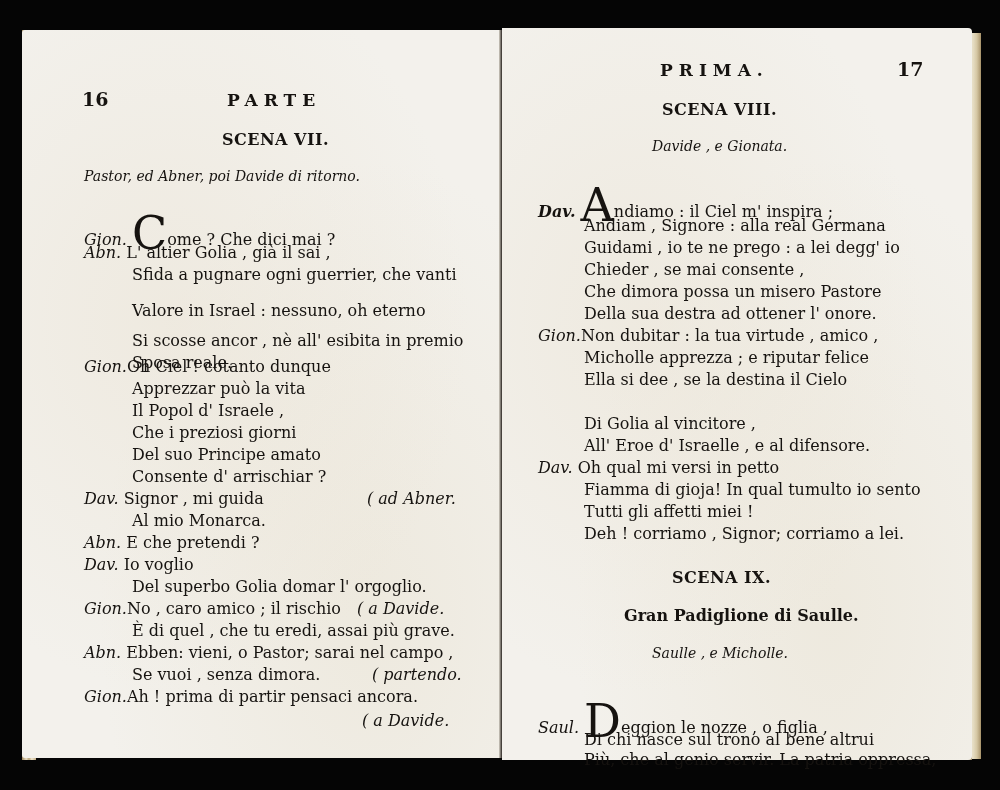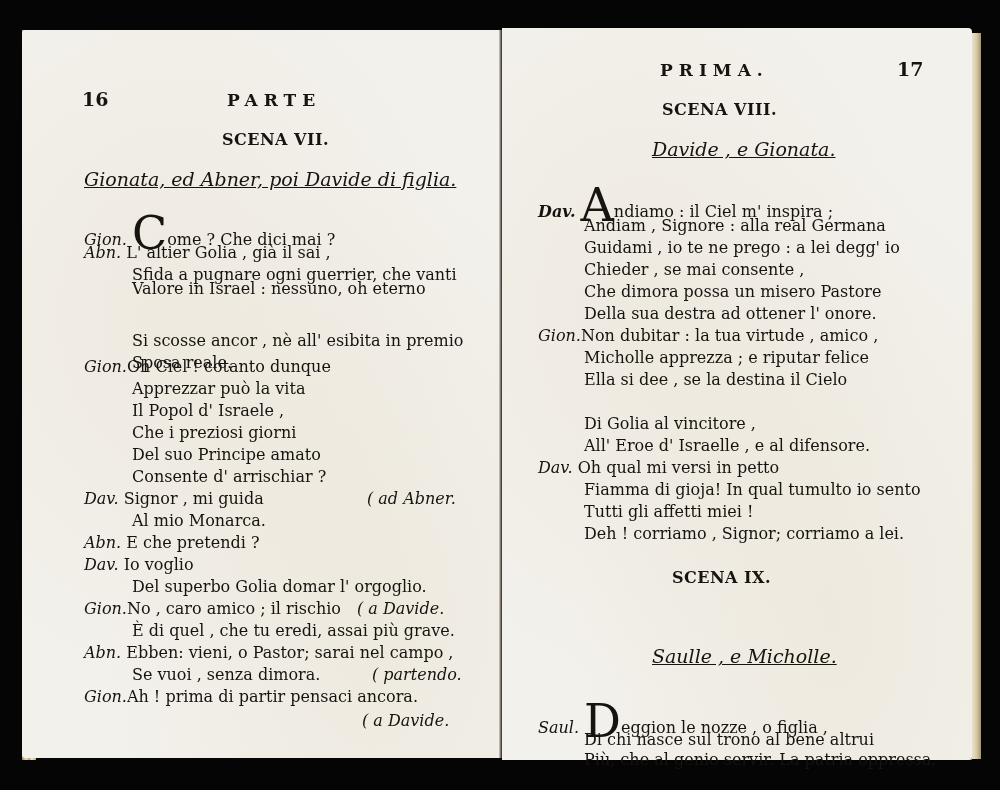--- a/index.html
+++ b/index.html
@@ -30,45 +30,45 @@
       position:absolute; left:520px; top:752px; width:452px; height:8px;
       background:linear-gradient(180deg,#d9cfb8,#9c8a66);
     }
     .gutter {
       position:absolute; left:499px; top:30px; width:6px; height:728px;
       background:linear-gradient(90deg,#d8d3c8,#3a3530 45%,#1a1714 55%,#e6e2d8);
     }
     .pn { position:absolute; top:58px; font-size:19px; font-weight:bold; }
     .runhead { position:absolute; top:60px; font-size:17px; font-weight:bold; letter-spacing:6px; }
     .scena { position:absolute; font-size:16px; font-weight:bold; letter-spacing:0.5px; }
-    .cast { position:absolute; font-size:19px; font-style:italic;text-decoration:underline; }
+    .cast { position:absolute; font-size:14px; font-style:italic; }
     .place { position:absolute; font-size:16px; font-weight:bold; }
     .line { position:absolute; font-size:16px; white-space:nowrap; line-height:20px; }
     .spk { font-style:italic; }
     .drop { font-size:46px; line-height:30px; font-weight:normal; vertical-align:-4px; }
     .stage { position:absolute; font-size:16px; font-style:italic; white-space:nowrap; }
   </style>
 </head>
 <body>
 
 <div class="spread">
   <div class="edge-left"></div>
   <div class="edge-right"></div>
   <div class="edge-bottom"></div>
 
   <div class="page left">
     <div class="pn" style="left:60px;">16</div>
     <div class="runhead" style="left:205px;">PARTE</div>
     <div class="scena" style="left:200px; top:100px;">SCENA VII.</div>
-    <div class="cast" style="left:62px; top:138px;">Gionata, ed Abner, poi Davide di figlia.</div>
+    <div class="cast" style="left:62px; top:138px;">Pastor, ed Abner, poi Davide di ritorno.</div>
 
     <div class="line" style="left:62px; top:188px;"><span class="spk">Gion.</span> <span class="drop">C</span><span>ome ? Che dici mai ?</span></div>
     <div class="line" style="left:62px; top:213px;"><span class="spk">Abn.</span> <span>L' altier Golia , già il sai ,</span></div>
     <div class="line" style="left:110px; top:235px;">Sfida a pugnare ogni guerrier, che vanti</div>
-    <div class="line" style="left:110px; top:249px;">Valore in Israel : nessuno, oh eterno</div>
+    <div class="line" style="left:110px; top:271px;">Valore in Israel : nessuno, oh eterno</div>
     <div class="line" style="left:110px; top:301px;">Si scosse ancor , nè all' esibita in premio</div>
     <div class="line" style="left:110px; top:323px;">Sposa reale.</div>
     <div class="line" style="left:62px; top:328px; top:327px;"></div>
     <div class="line" style="left:62px; top:327px; top:328px;"></div>
     <div class="line" style="left:62px; top:328px;"></div>
     <div class="line" style="left:62px; top:328px;"></div>
 
     <div class="line" style="left:62px; top:327px;"><span class="spk">Gion.</span><span>Oh Ciel ! cotanto dunque</span></div>
     <div class="line" style="left:110px; top:349px;">Apprezzar può la vita</div>
     <div class="line" style="left:110px; top:371px;">Il Popol d' Israele ,</div>
@@ -109,19 +109,20 @@
     <div class="line" style="left:82px; top:320px;">Micholle apprezza ; e riputar felice</div>
     <div class="line" style="left:82px; top:342px;">Ella si dee , se la destina il Cielo</div>
     <div class="line" style="left:82px; top:386px;">Di Golia al vincitore ,</div>
     <div class="line" style="left:82px; top:408px;">All' Eroe d' Israelle , e al difensore.</div>
     <div class="line" style="left:36px; top:430px;"><span class="spk">Dav.</span> <span>Oh qual mi versi in petto</span></div>
     <div class="line" style="left:82px; top:452px;">Fiamma di gioja! In qual tumulto io sento</div>
     <div class="line" style="left:82px; top:474px;">Tutti gli affetti miei !</div>
     <div class="line" style="left:82px; top:496px;">Deh ! corriamo , Signor; corriamo a lei.</div>
 
     <div class="scena" style="left:170px; top:540px;">SCENA IX.</div>
+    <div class="place" style="left:122px; top:578px;">Gran Padiglione di Saulle.</div>
     <div class="cast" style="left:150px; top:617px;">Saulle , e Micholle.</div>
 
     <div class="line" style="left:36px; top:678px;"><span class="spk">Saul.</span> <span class="drop">D</span><span>eggion le nozze , o figlia ,</span></div>
     <div class="line" style="left:82px; top:702px;">Di chi nasce sul trono al bene altrui</div>
     <div class="line" style="left:82px; top:722px;">Più, che al genio servir. La patria oppressa,</div>
   </div>
 </div>
 
 </body></html>

